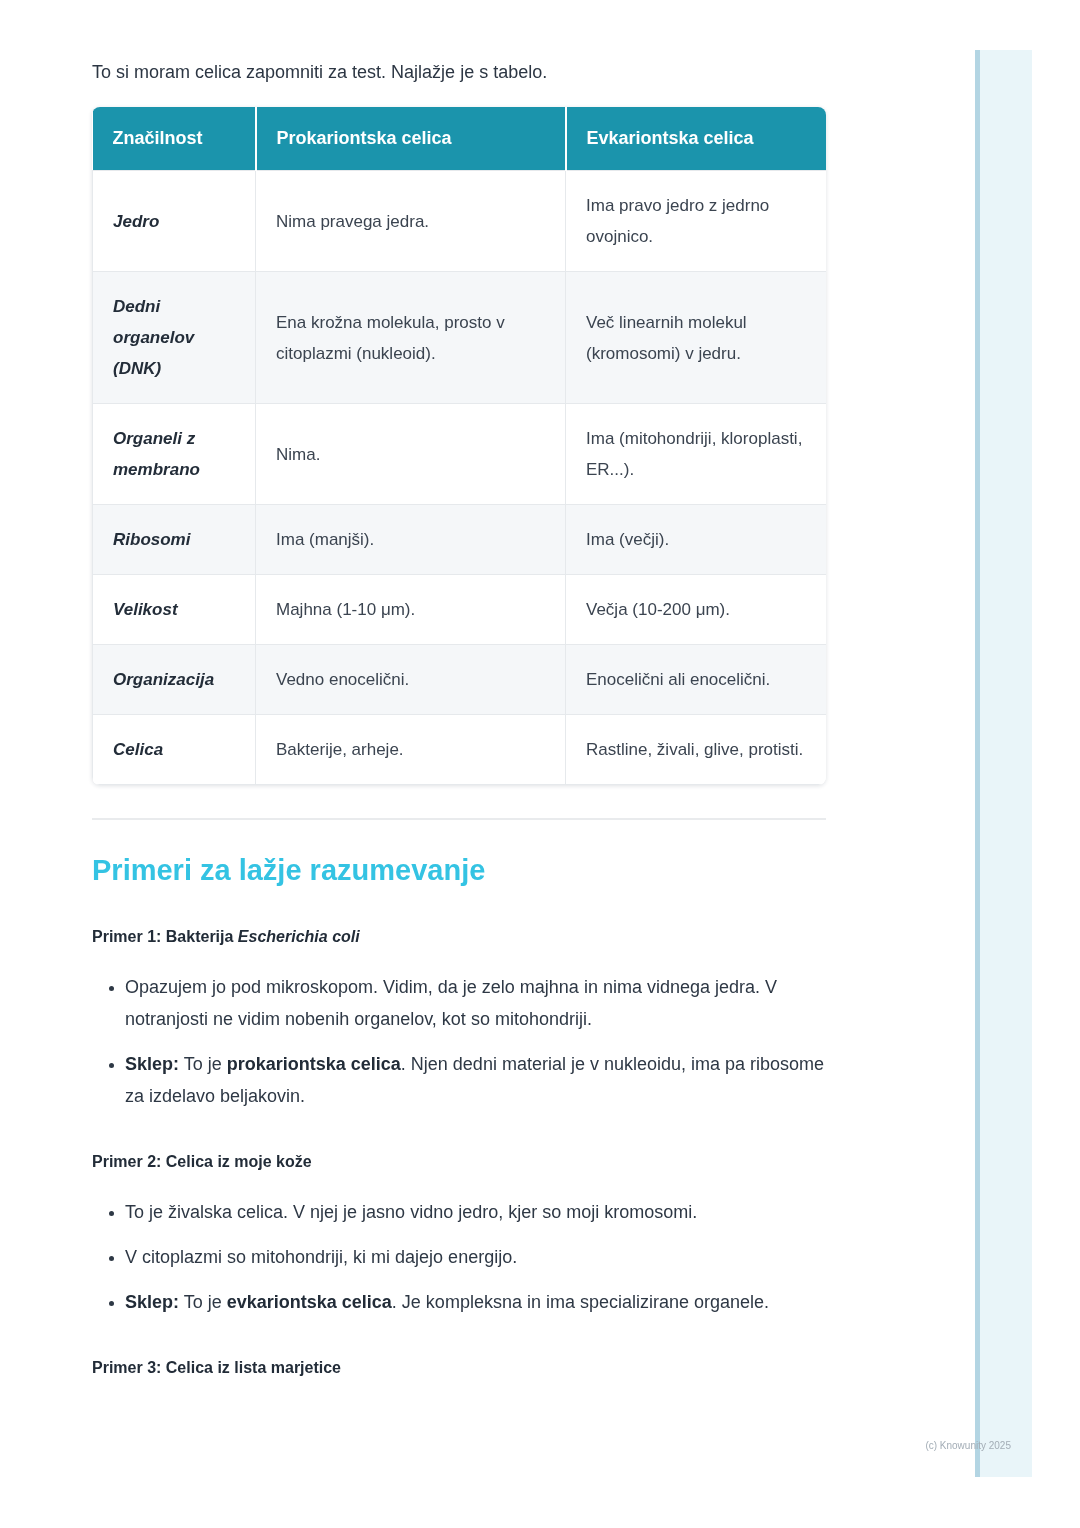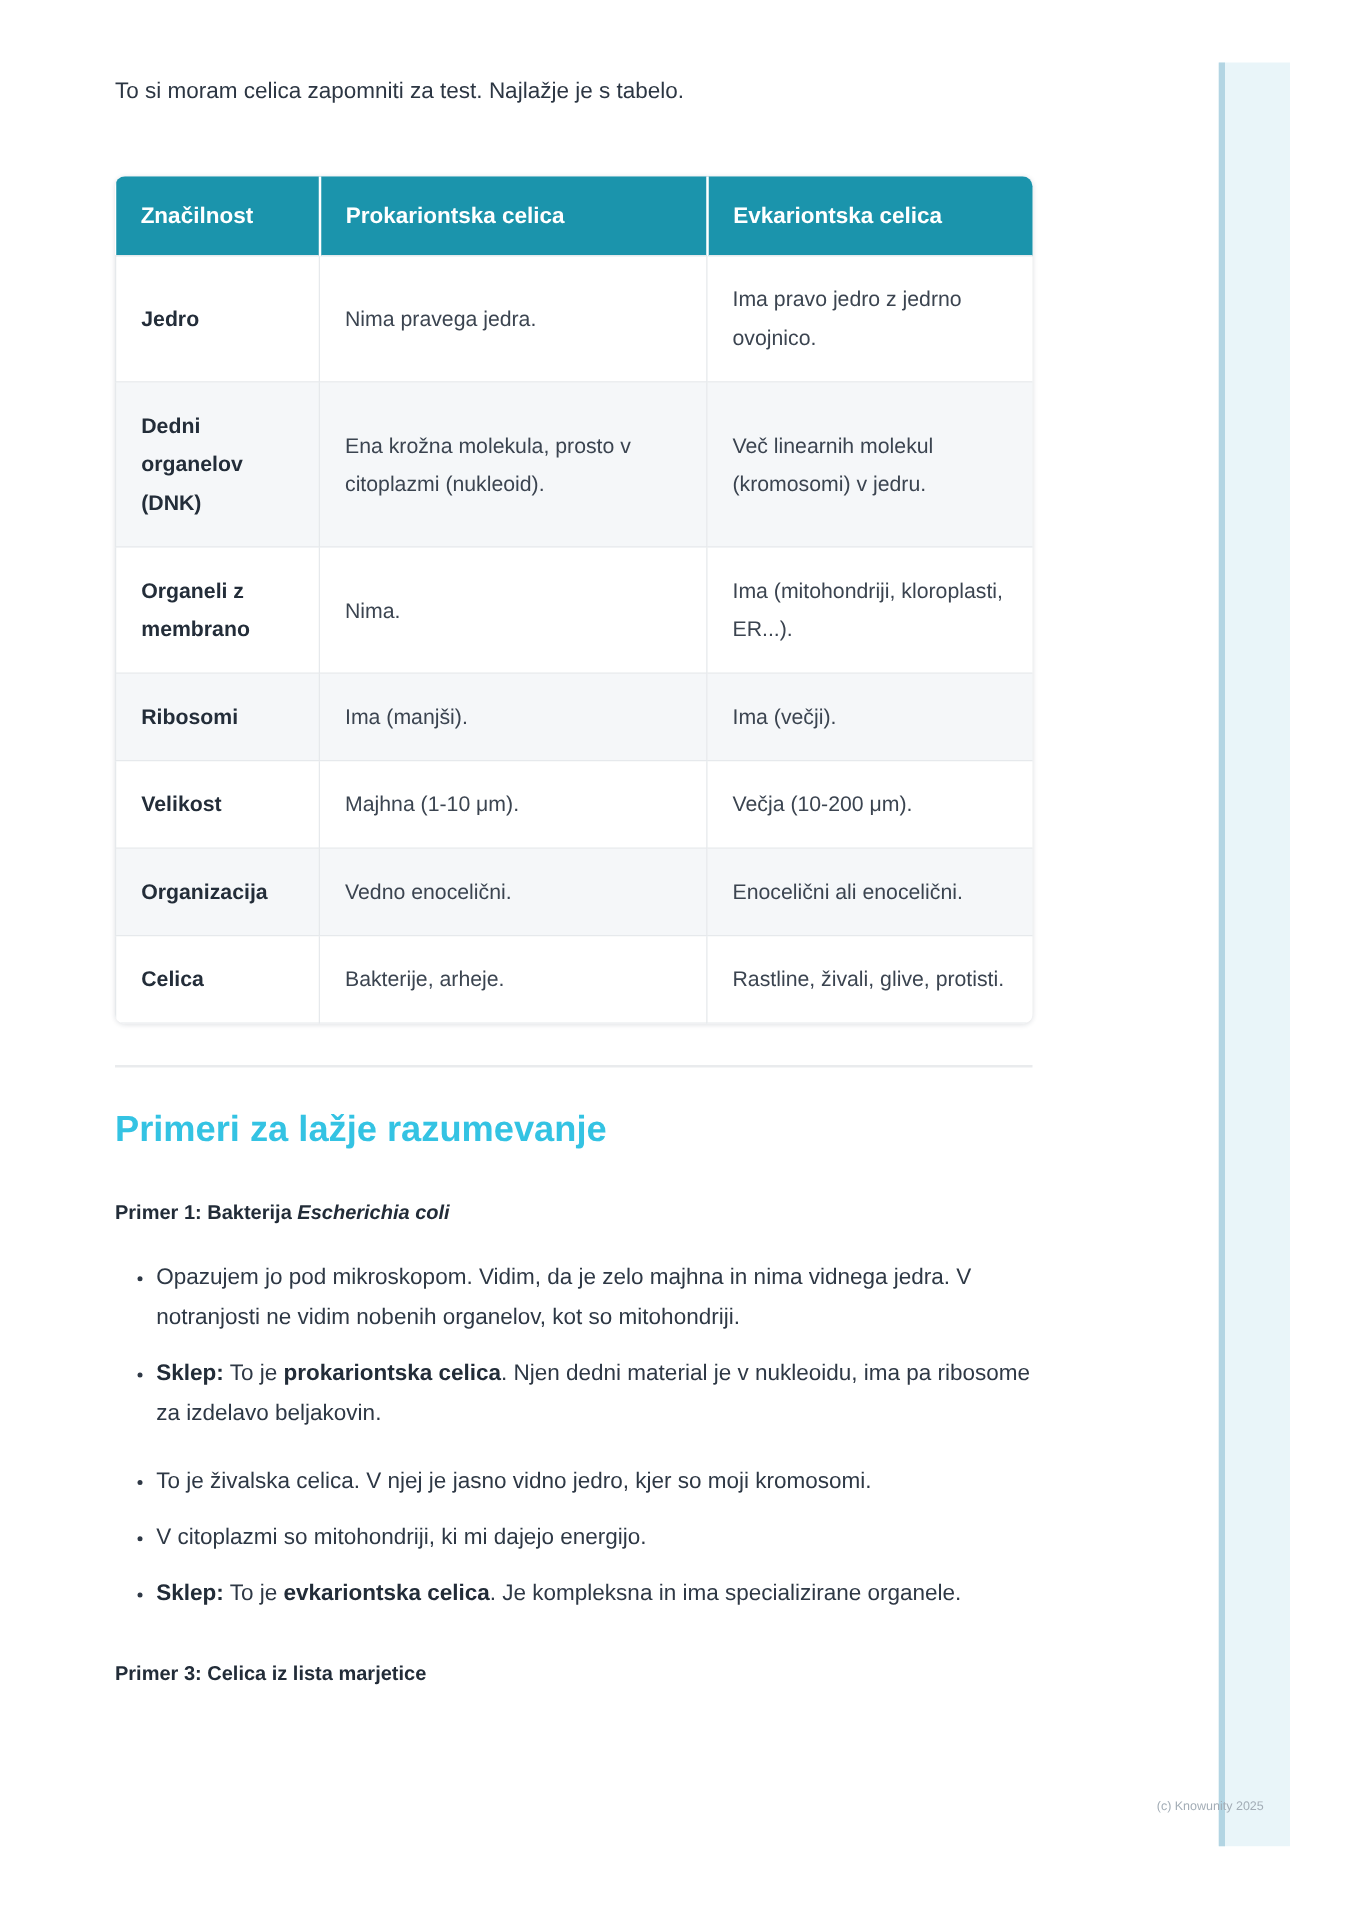--- a/index.html
+++ b/index.html
@@ -35,21 +35,21 @@
   }
 
   .intro {
     margin: 0;
     font-size: 18px;
     line-height: 25px;
     color: #2c3643;
   }
 
   .table-wrap {
-    margin-top: 56px;
+    margin-top: 22px;
     border-radius: 8px;
     overflow: hidden;
     box-shadow: 0 1px 4px rgba(25, 45, 65, 0.14);
   }
   table {
     width: 100%;
     border-collapse: collapse;
     table-layout: fixed;
   }
   col.c1 { width: 163px; }
@@ -74,20 +74,21 @@
     vertical-align: middle;
     text-align: left;
     font-size: 17px;
     line-height: 31px;
     background: #ffffff;
   }
   tbody tr.alt th, tbody tr.alt td { background: #f5f7f9; }
   tbody th.row-label {
     font-weight: 700;
     color: #232d39;
+    font-style: italic;
   }
   tbody td { color: #3b4450; font-weight: 400; }
 
   .divider {
     margin: 33px 0 0 0;
     border: none;
     height: 2px;
     background: #e9ebed;
   }
 
@@ -196,20 +197,21 @@
   <hr class="divider">
 
   <h2 class="section-heading">Primeri za lažje razumevanje</h2>
 
   <div id="examples">
       <h3 class="primer-title"><span class="seg-b">Primer 1: Bakterija </span><span class="seg-bi">Escherichia coli</span></h3>
       <ul class="bullets">
         <li><span>Opazujem jo pod mikroskopom. Vidim, da je zelo majhna in nima vidnega jedra. V notranjosti ne vidim nobenih organelov, kot so mitohondriji.</span></li>
         <li><span class="seg-b">Sklep:</span><span> To je </span><span class="seg-b">prokariontska celica</span><span>. Njen dedni material je v nukleoidu, ima pa ribosome za izdelavo beljakovin.</span></li>
       </ul>
+      <h3 class="primer-title"><span class="seg-b">Primer 2: Celica iz moje kože</span></h3>
       <ul class="bullets">
         <li><span>To je živalska celica. V njej je jasno vidno jedro, kjer so moji kromosomi.</span></li>
         <li><span>V citoplazmi so mitohondriji, ki mi dajejo energijo.</span></li>
         <li><span class="seg-b">Sklep:</span><span> To je </span><span class="seg-b">evkariontska celica</span><span>. Je kompleksna in ima specializirane organele.</span></li>
       </ul>
       <h3 class="primer-title"><span class="seg-b">Primer 3: Celica iz lista marjetice</span></h3>
     </div>
 </div>
 
 <div class="watermark">(c) Knowunity 2025</div>

